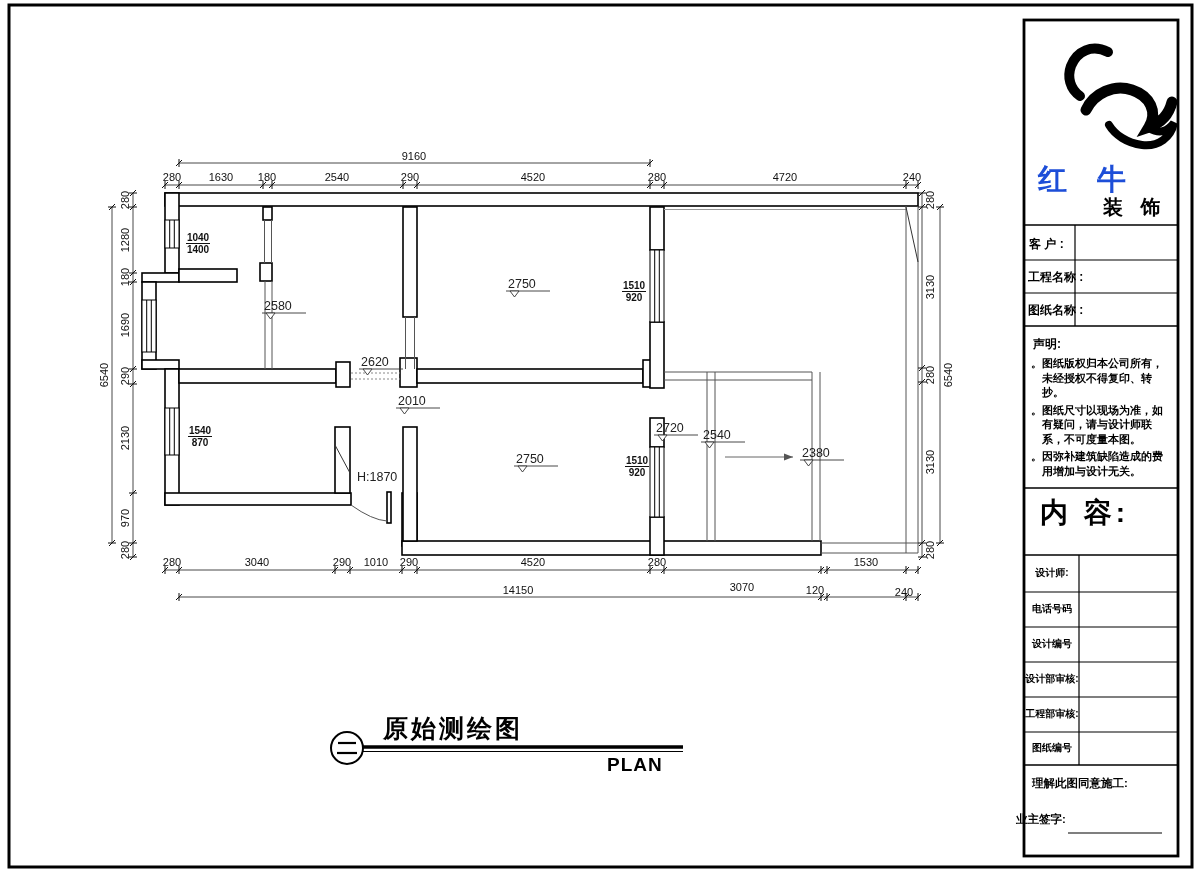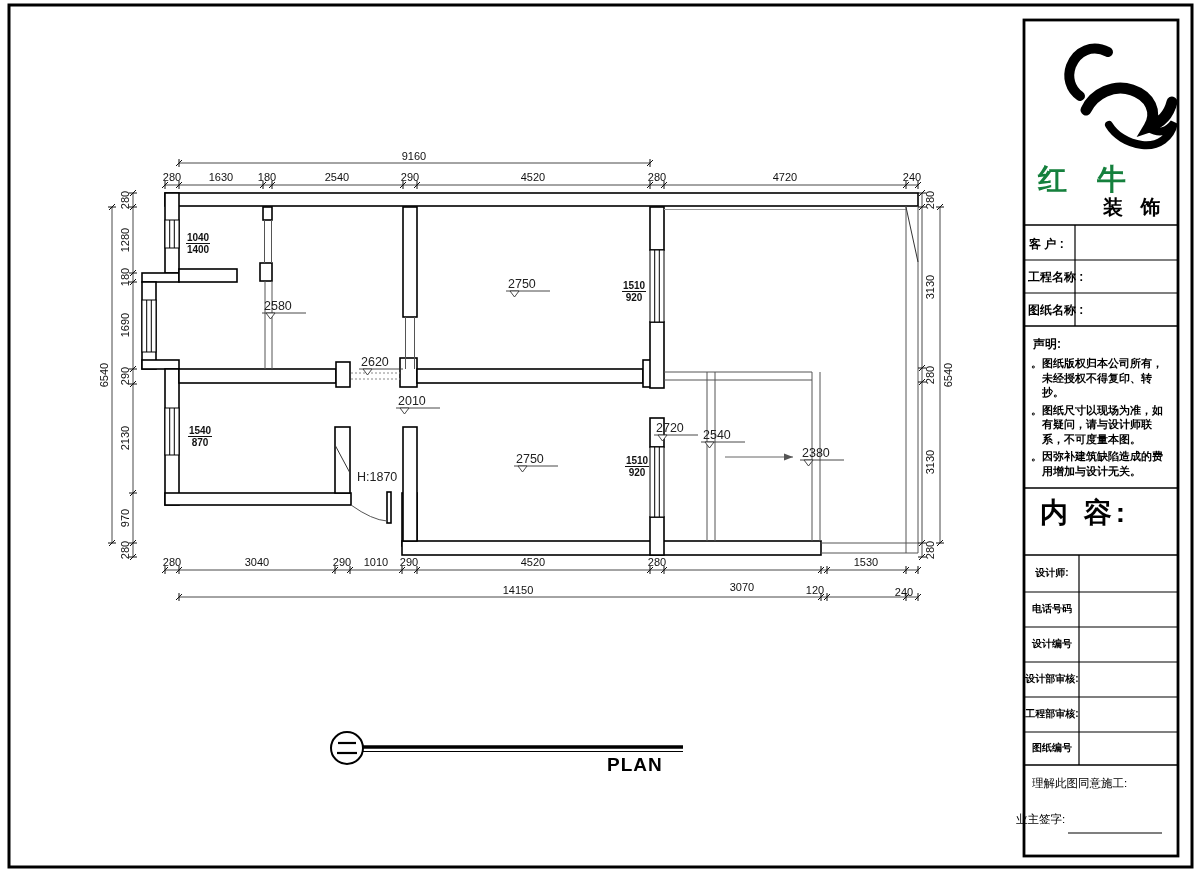--- a/index.html
+++ b/index.html
@@ -11,34 +11,34 @@
   .dimv{transform:rotate(-90deg);}
   .elev{position:absolute;font-size:12.5px;color:#222;white-space:nowrap;}
   .wl{position:absolute;width:34px;text-align:center;font-size:10px;font-weight:bold;
       line-height:11px;color:#111;}
   .wl .t{display:inline-block;border-bottom:1px solid #111;padding:0 1px;}
   .plan-title{position:absolute;left:383px;top:712px;font-size:25px;font-weight:bold;
       letter-spacing:3px;color:#000;}
   .plan-sub{position:absolute;left:607px;top:754px;font-size:19px;font-weight:bold;
       letter-spacing:1px;color:#000;}
   .brand-main{position:absolute;left:1038px;top:160px;font-size:29px;font-weight:bold;
-      letter-spacing:11px;color:#15803d;white-space:nowrap;}
+      letter-spacing:11px;color:#1d4ed8;white-space:nowrap;}
   .brand-sub{position:absolute;left:1103px;top:194px;font-size:20px;font-weight:bold;
       letter-spacing:6px;color:#000;white-space:nowrap;}
   .tb-label{position:absolute;font-size:12px;font-weight:bold;color:#000;white-space:nowrap;}
   .tb-row-label{position:absolute;left:1025px;width:54px;text-align:center;font-size:10px;
       font-weight:bold;color:#000;white-space:nowrap;}
   .stmt{position:absolute;left:1031px;top:356px;width:142px;font-size:11px;line-height:1.32;
       color:#000;font-weight:bold;}
   .stmt-h{position:absolute;left:1033px;top:336px;font-size:12px;font-weight:bold;color:#000;}
   .stmt-item{display:flex;margin-bottom:3px;}
   .stmt-item .blt{flex:0 0 10px;}
   .content-label{position:absolute;left:1040px;top:494px;font-size:28px;font-weight:bold;
       letter-spacing:4px;color:#000;}
-  .footer-label{position:absolute;font-size:11.5px;font-weight:normal;color:#000;white-space:nowrap;}
+  .footer-label{position:absolute;font-size:11.5px;font-weight:bold;color:#000;white-space:nowrap;}
 </style>
 </head>
 <body>
 
 <div id="sheet">
 
   <svg width="1200" height="874" viewBox="0 0 1200 874">
 
     <rect x="9" y="5" width="1183" height="862" fill="none" stroke="#000" stroke-width="3"></rect>
 
@@ -250,20 +250,21 @@
   </div>
   <div class="wl" style="left:617px;top:280px;">
     <span class="t">1510</span><br>
     <span>920</span>
   </div>
   <div class="wl" style="left:620px;top:455px;">
     <span class="t">1510</span><br>
     <span>920</span>
   </div>
 
+  <div class="plan-title">原始测绘图</div>
   <div class="plan-sub">PLAN</div>
 
   <div class="brand-main">红 牛</div>
   <div class="brand-sub">装 饰</div>
 
   <div class="tb-label" style="left:1029px;top:236px;">客 户 :</div>
   <div class="tb-label" style="left:1028px;top:269px;">工程名称 :</div>
   <div class="tb-label" style="left:1028px;top:302px;">图纸名称 :</div>
 
   <div class="stmt-h">声明:</div>

